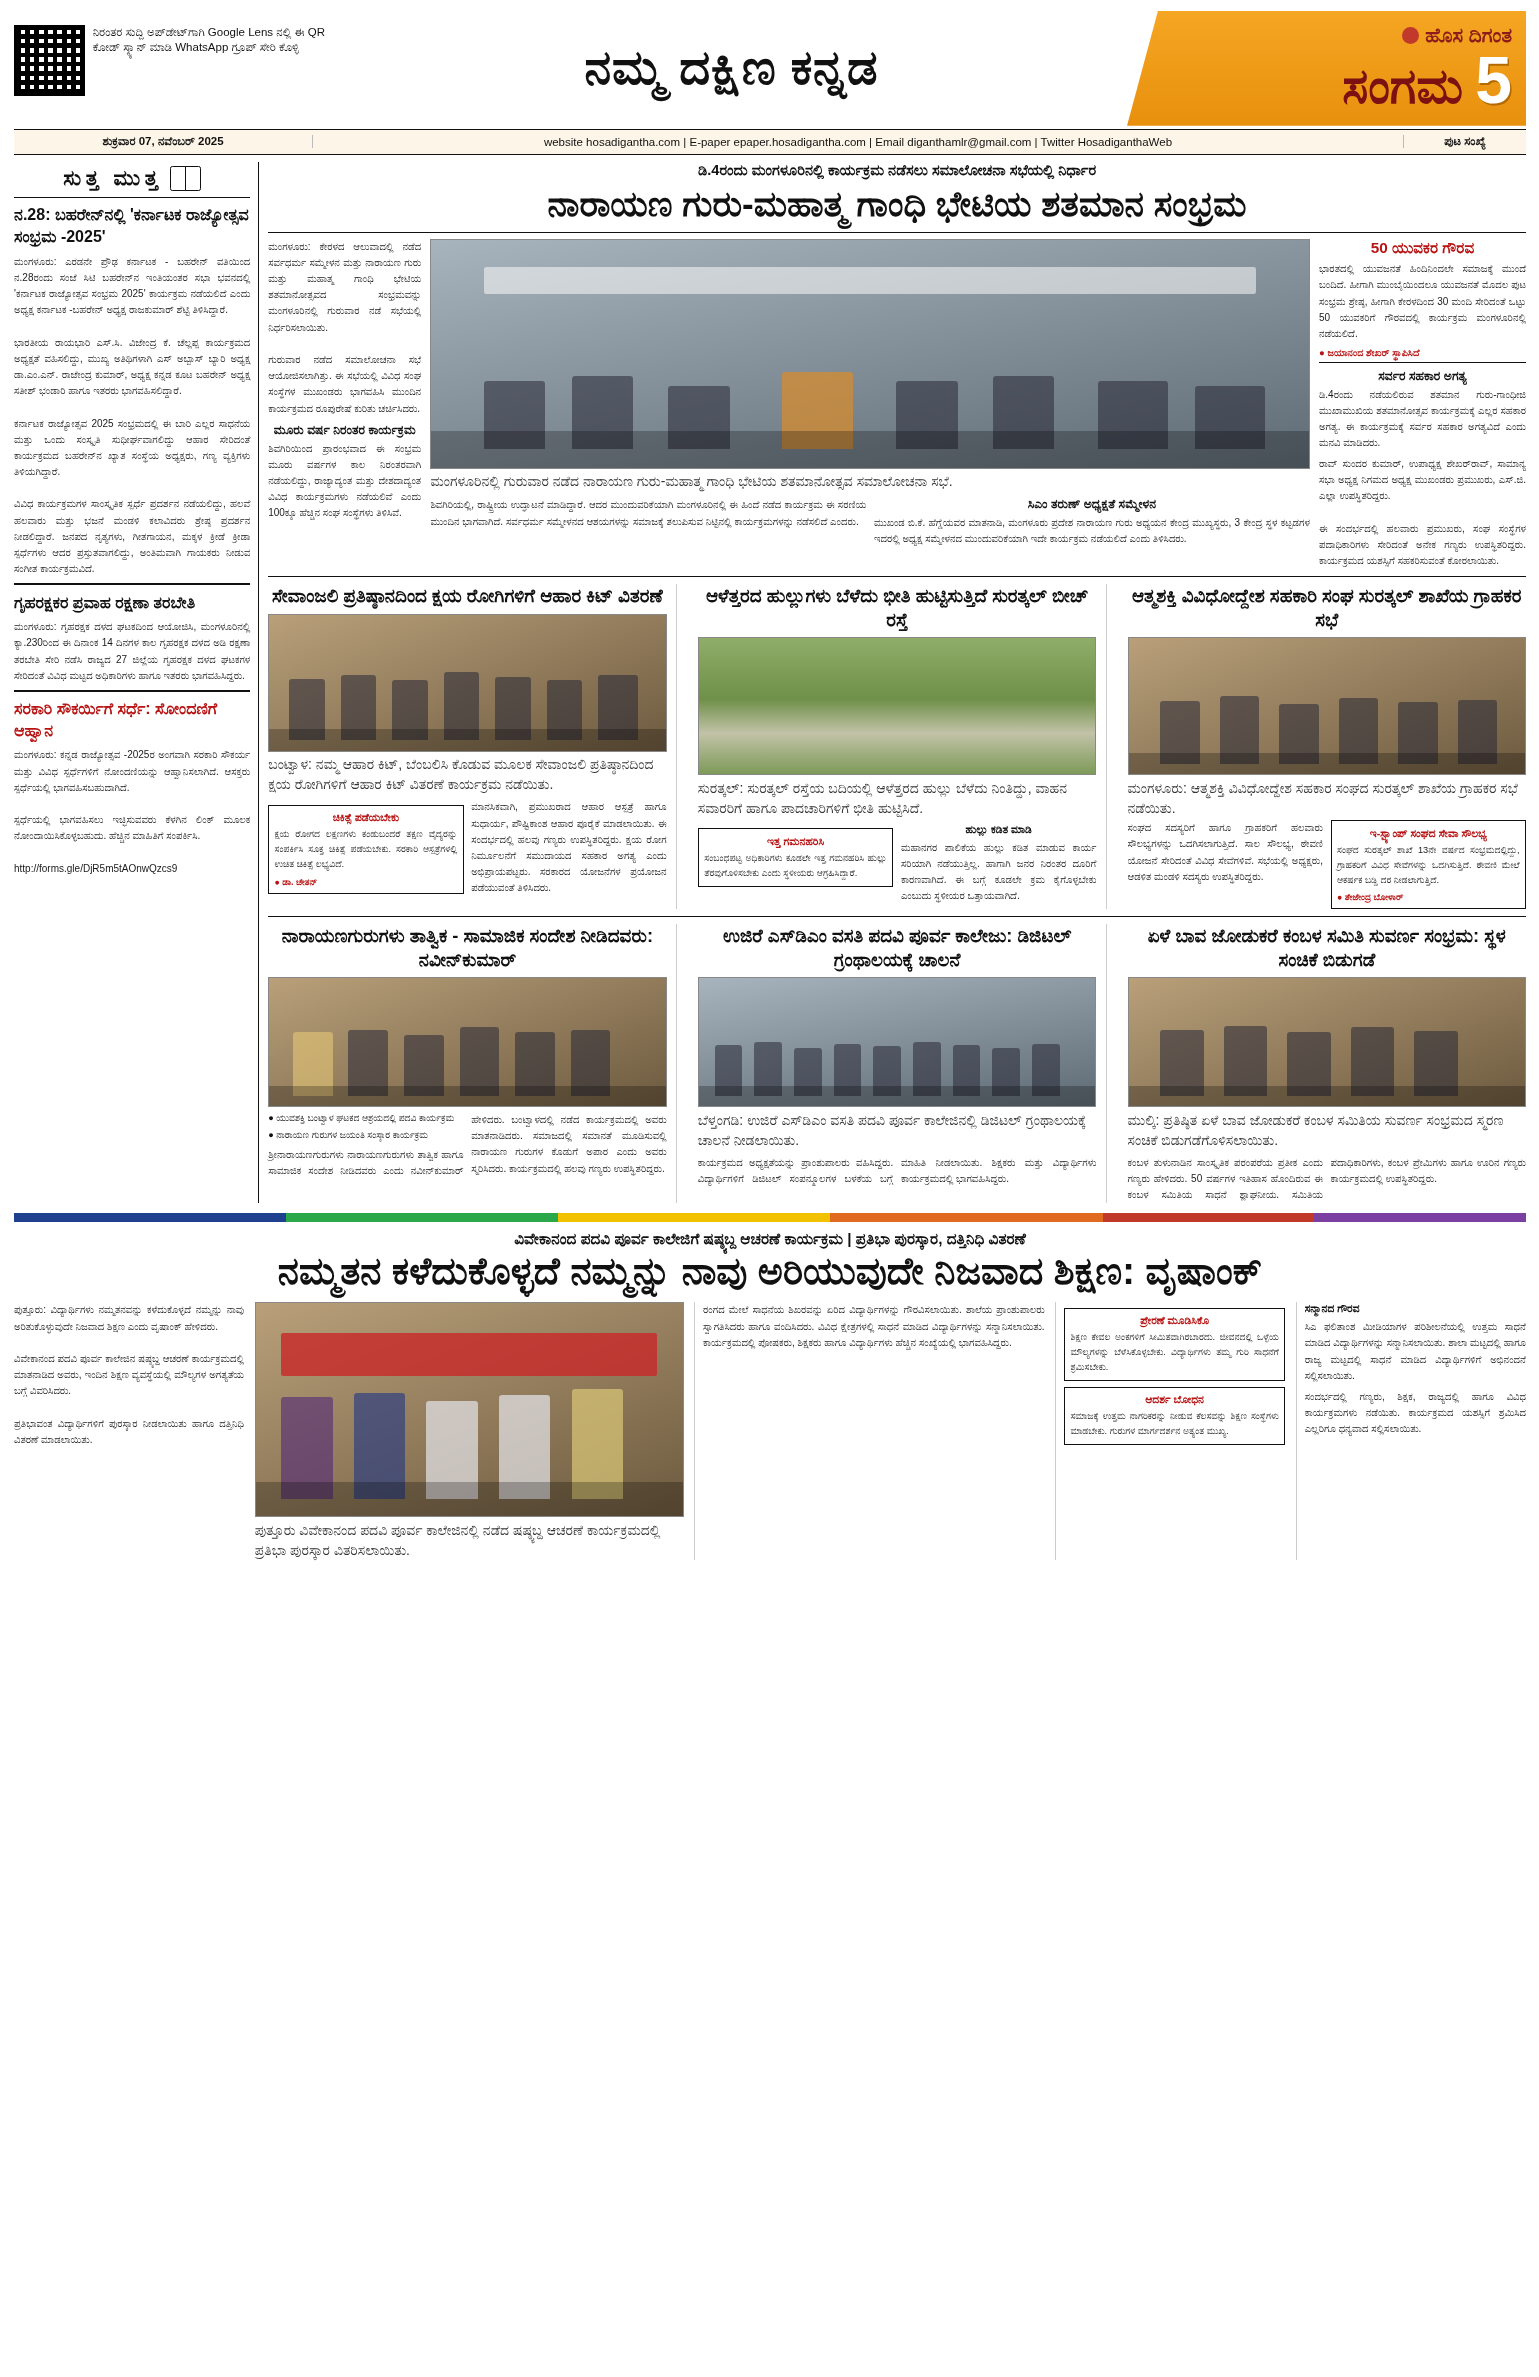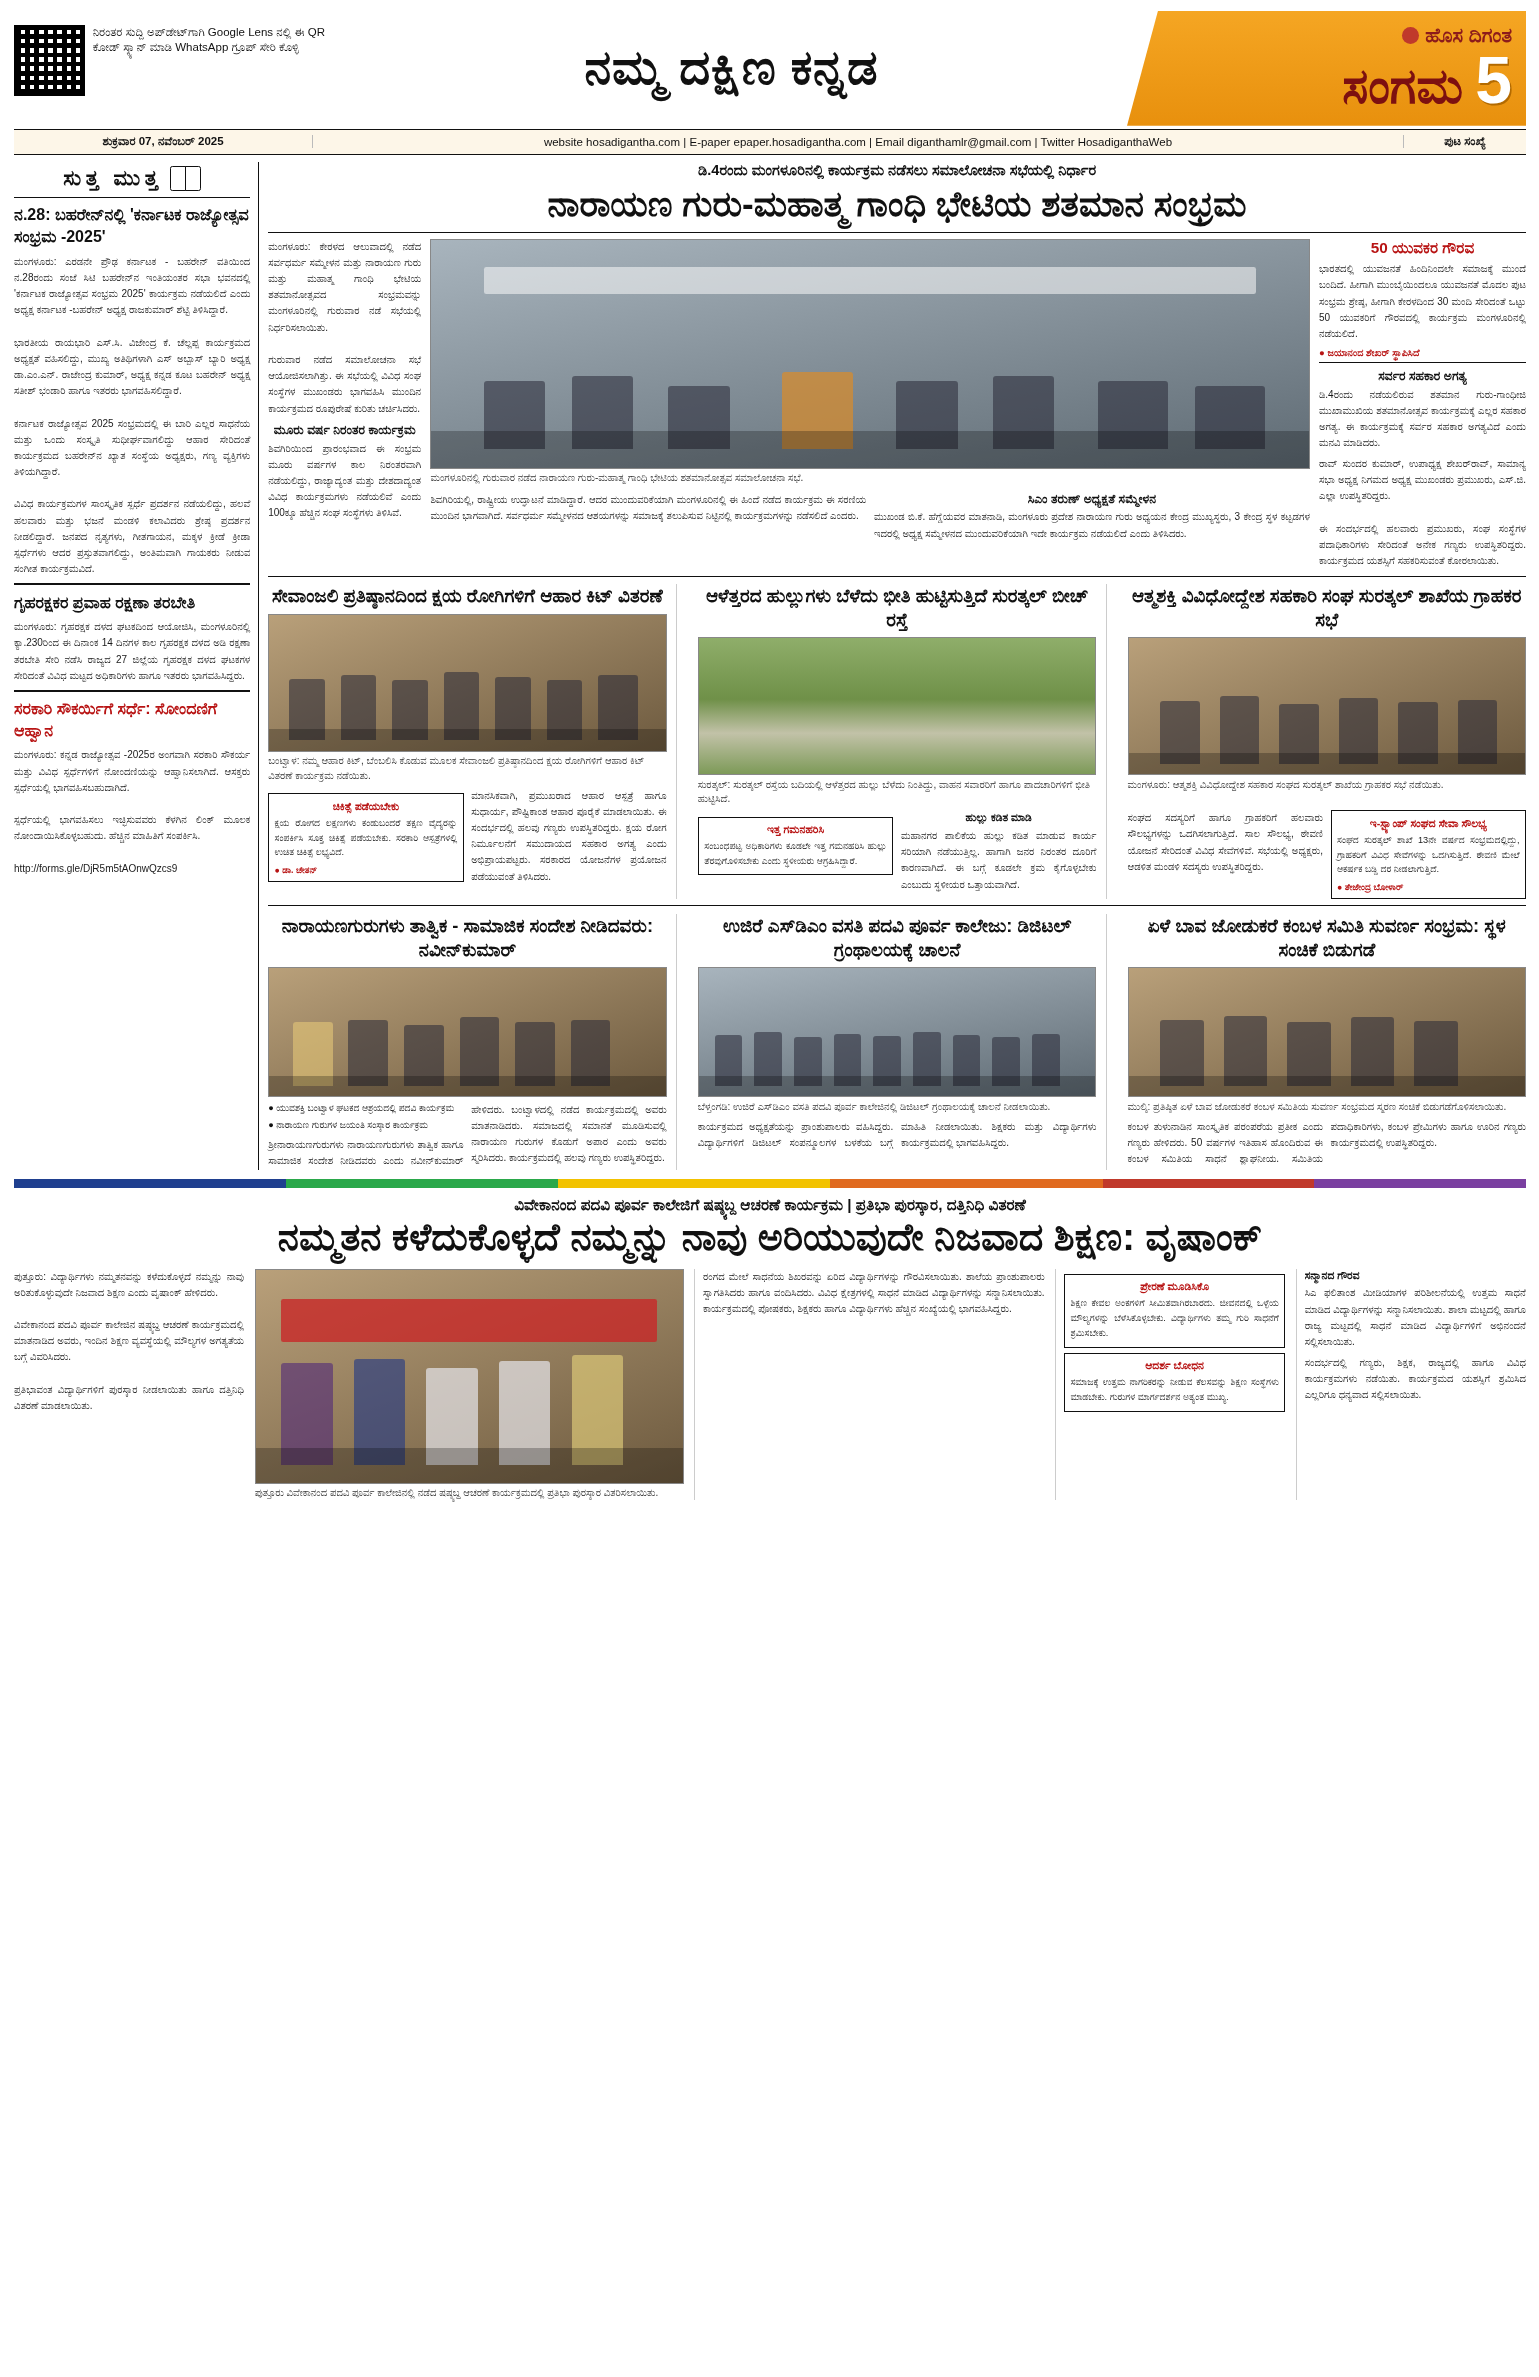--- a/index.html
+++ b/index.html
@@ -61,21 +61,21 @@
   .kicker { text-align: center; font-size: 14.6px; font-weight: bold; margin-bottom: 3.1px; }
   .lead-head { text-align: center; font-size: 35px; font-weight: bold; line-height: 1.18; margin-bottom: 7.7px; }
   .hr2 { border-top: 1.5px solid #111; margin: 6.1px 0; }
 
   .lead-grid { display: flex; gap: 9.2px; }
   .lead-c1 { width: 153px; }
   .lead-c2 { flex: 1; }
   .lead-c3 { width: 207px; }
 
   .photo { width: 100%; background: #c9d3c2; border: 0.8px solid #999; position: relative; overflow: hidden; }
-  .cap { font-size: 10px; line-height: 1.45; color: #333; margin-top: 2.3px; }
+  .cap { font-size: 14px; line-height: 1.45; color: #333; margin-top: 2.3px; }
 
   .subhead-red { font-size: 15.3px; font-weight: bold; color: #b81414; text-align: center; margin-bottom: 4.6px; }
   .byline-red { font-size: 9.6px; color: #b81414; font-weight: bold; margin-top: 4.6px; }
 
   .mini-head { font-size: 12.3px; font-weight: bold; text-align: center; margin-bottom: 3.8px; }
 
   
   .cards { display: flex; gap: 9.2px; margin-top: 7.7px; }
   .card { flex: 1; border-left: 0.8px solid #ccc; padding-left: 21px; }
   .card:first-child { border-left: none; padding-left: 0; }
@@ -272,21 +272,21 @@
           <div class="photo imgph indoor" style="height:138px">
             <div class="fig" style="left:8%;width:10%;height:46%"></div>
             <div class="fig" style="left:23%;width:10%;height:50%"></div>
             <div class="fig" style="left:38%;width:10%;height:44%"></div>
             <div class="fig" style="left:53%;width:10%;height:48%"></div>
             <div class="fig" style="left:68%;width:10%;height:45%"></div>
             <div class="fig" style="left:83%;width:10%;height:47%"></div>
             <div class="strip"></div>
           </div>
           <div class="cap">ಮಂಗಳೂರು: ಆತ್ಮಶಕ್ತಿ ವಿವಿಧೋದ್ದೇಶ ಸಹಕಾರ ಸಂಘದ ಸುರತ್ಕಲ್ ಶಾಖೆಯ ಗ್ರಾಹಕರ ಸಭೆ ನಡೆಯಿತು.</div>
-          <div class="twocol" style="margin-top:18px">
+          <div class="twocol" style="margin-top:2px">
             <div class="body-txt">ಸಂಘದ ಸದಸ್ಯರಿಗೆ ಹಾಗೂ ಗ್ರಾಹಕರಿಗೆ ಹಲವಾರು ಸೌಲಭ್ಯಗಳನ್ನು ಒದಗಿಸಲಾಗುತ್ತಿದೆ. ಸಾಲ ಸೌಲಭ್ಯ, ಠೇವಣಿ ಯೋಜನೆ ಸೇರಿದಂತೆ ವಿವಿಧ ಸೇವೆಗಳಿವೆ. ಸಭೆಯಲ್ಲಿ ಅಧ್ಯಕ್ಷರು, ಆಡಳಿತ ಮಂಡಳಿ ಸದಸ್ಯರು ಉಪಸ್ಥಿತರಿದ್ದರು.</div>
             <div class="boxed">
               <div class="boxed-head">ಇ-ಸ್ಟ್ಯಾಂಪ್ ಸಂಘದ ಸೇವಾ ಸೌಲಭ್ಯ</div>
               <div class="body-txt" style="font-size:9.2px">ಸಂಘದ ಸುರತ್ಕಲ್ ಶಾಖೆ 13ನೇ ವರ್ಷದ ಸಂಭ್ರಮದಲ್ಲಿದ್ದು, ಗ್ರಾಹಕರಿಗೆ ವಿವಿಧ ಸೇವೆಗಳನ್ನು ಒದಗಿಸುತ್ತಿದೆ. ಠೇವಣಿ ಮೇಲೆ ಆಕರ್ಷಕ ಬಡ್ಡಿ ದರ ನೀಡಲಾಗುತ್ತಿದೆ.</div>
               <div class="byline-red" style="font-size:8.8px">● ತೇಜೇಂದ್ರ ಬೋಳಾರ್</div>
             </div>
           </div>
         </div>
       </div>
 

